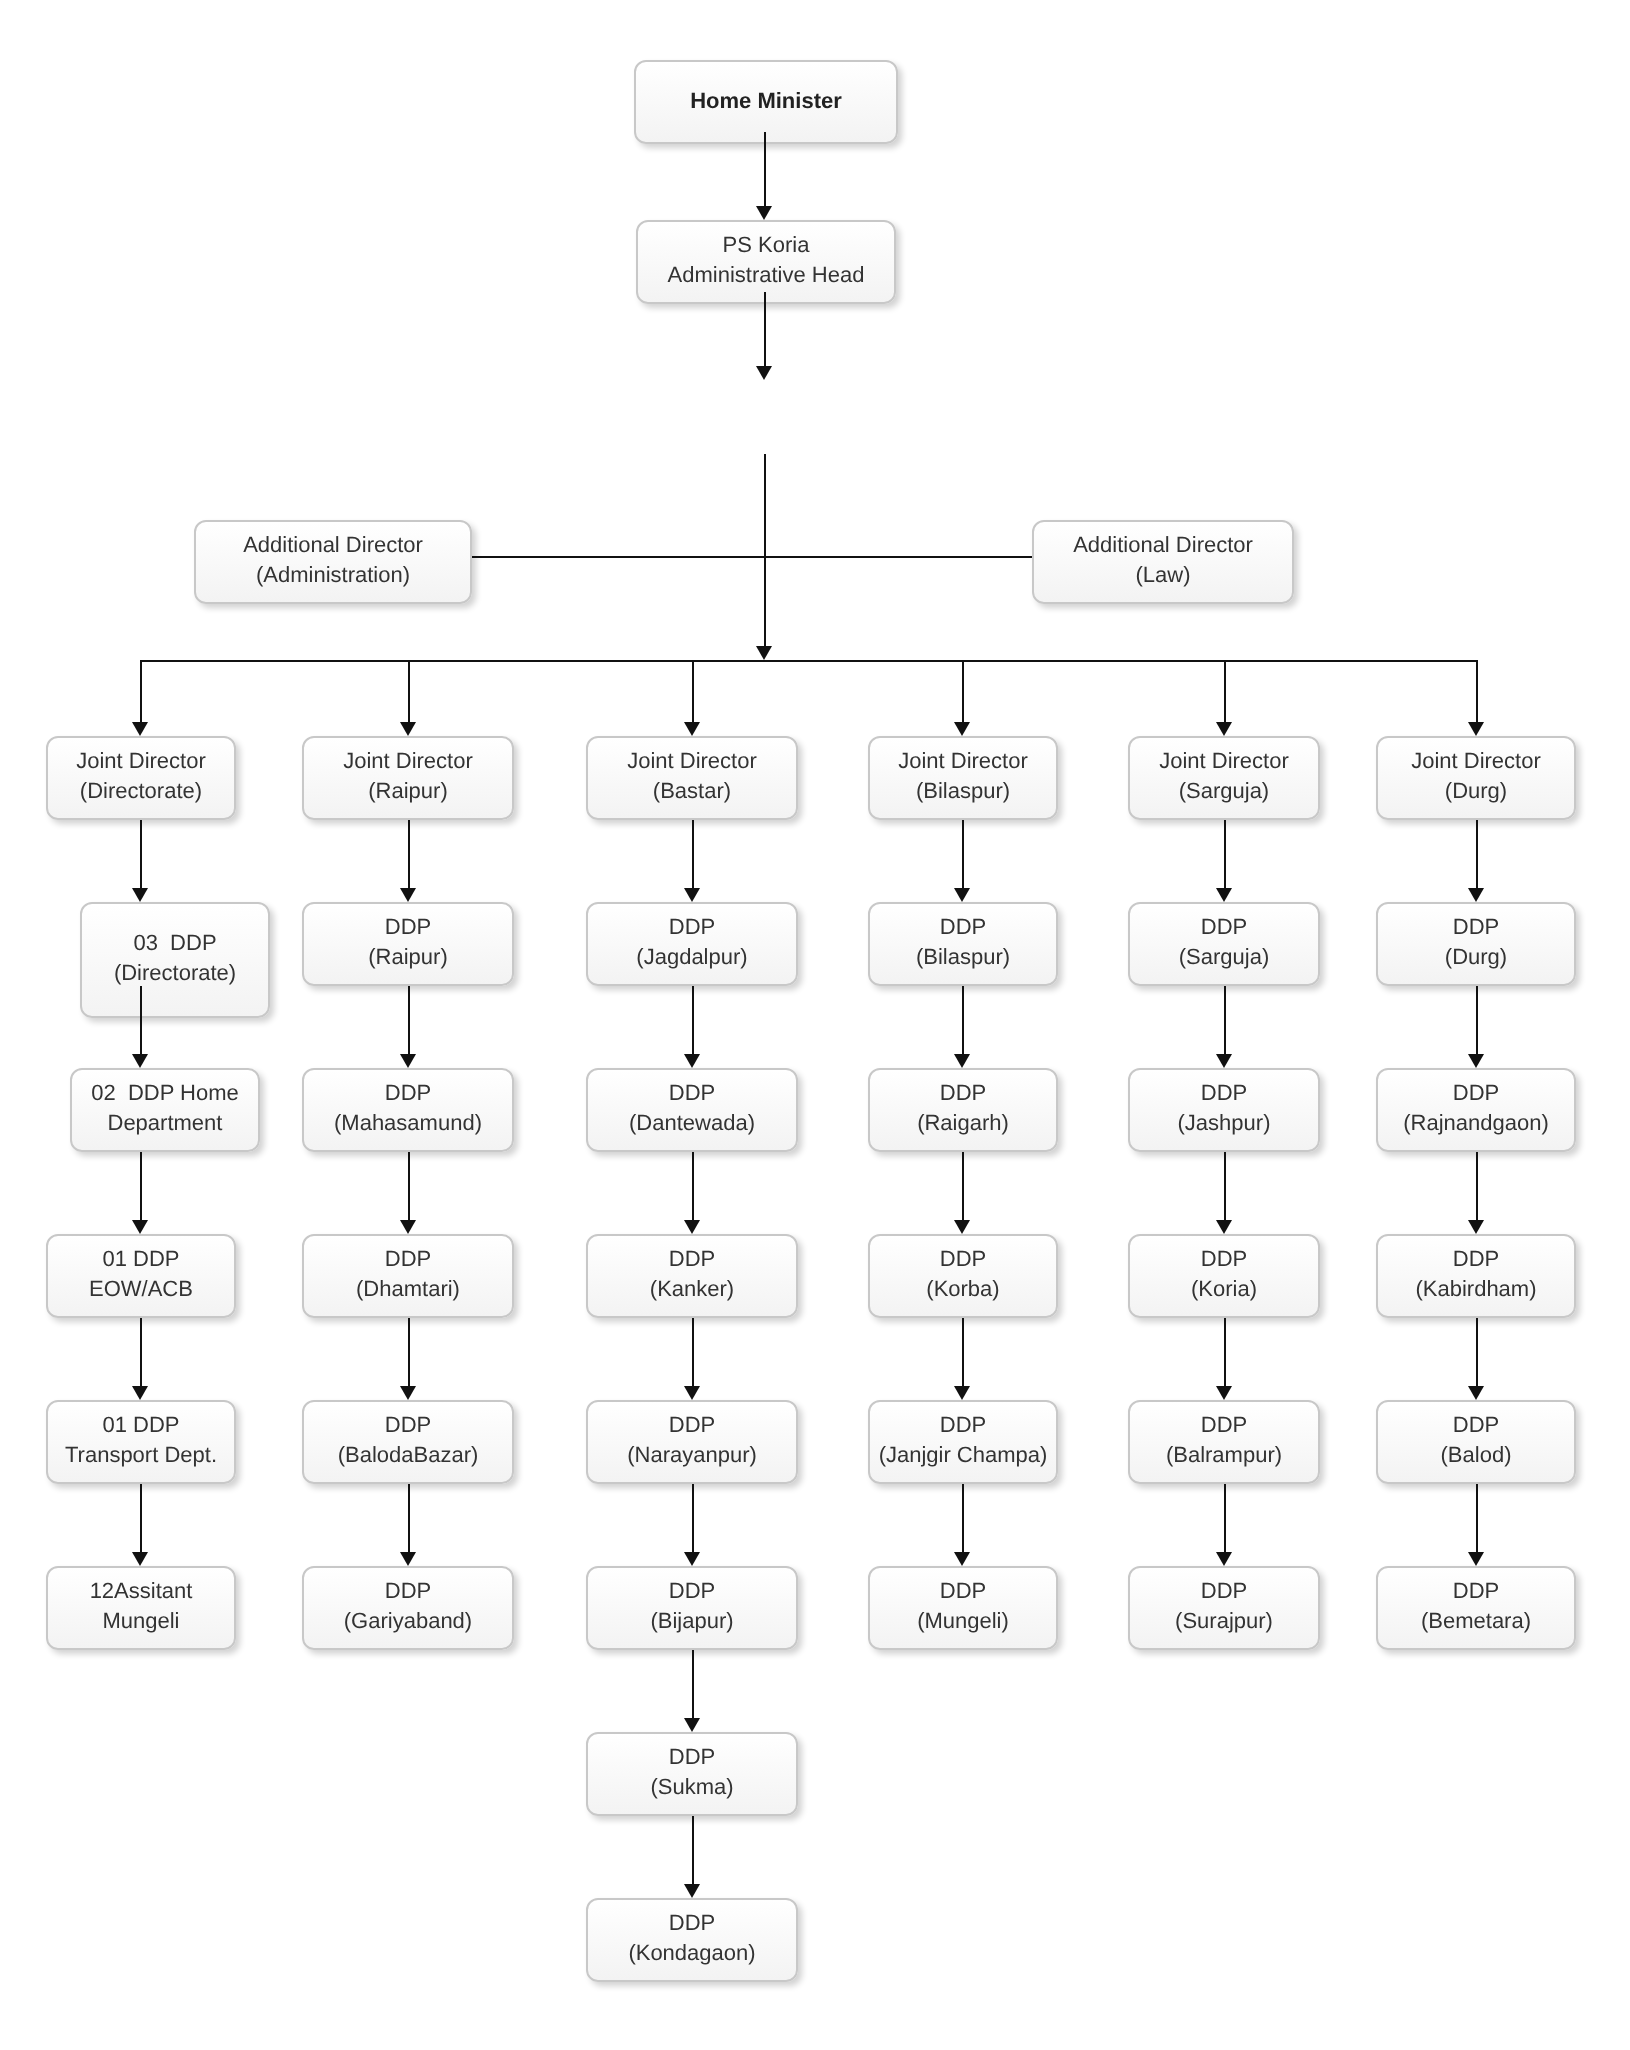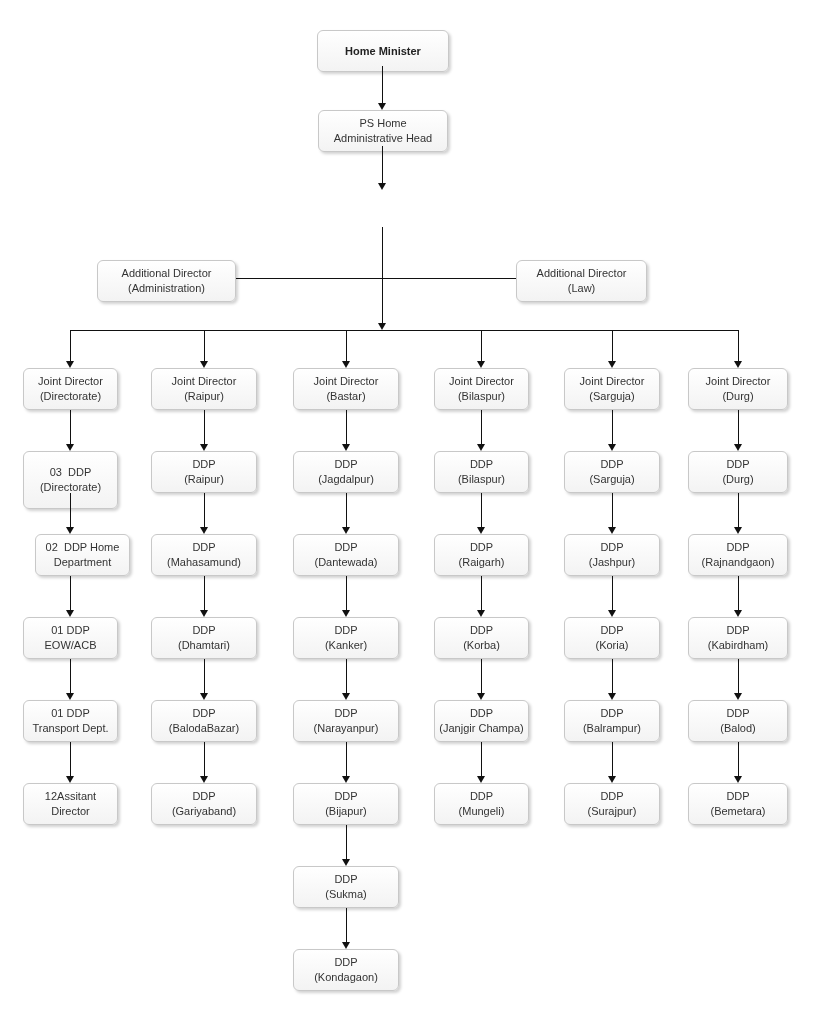--- a/index.html
+++ b/index.html
@@ -22,21 +22,21 @@
 </style>
 </head>
 <body>
 
 <div class="canvas">
 
   <div class="box bold" style="left:317px;top:30px;width:132px;height:36px">Home Minister</div>
   <div class="vline" style="left:382px;top:66px;height:37px"></div>
   <div class="arrow" style="left:378px;top:103px"></div>
 
-  <div class="box" style="left:318px;top:110px;width:130px;height:36px">PS Home
+  <div class="box" style="left:318px;top:110px;width:130px;height:36px">PS Koria
 Administrative Head</div>
   <div class="vline" style="left:382px;top:146px;height:37px"></div>
   <div class="arrow" style="left:378px;top:183px"></div>
 
   <div class="vline" style="left:382px;top:227px;height:96px"></div>
 
   <div class="hline" style="left:236px;top:278px;width:280px"></div>
   <div class="box" style="left:97px;top:260px;width:139px;height:37px">Additional Director
 (Administration)</div>
   <div class="box" style="left:516px;top:260px;width:131px;height:37px">Additional Director
@@ -44,38 +44,38 @@
 
   <div class="arrow" style="left:378px;top:323px"></div>
   <div class="hline" style="left:70px;top:330px;width:668px"></div>
 
   <div class="vline" style="left:70px;top:330px;height:31px"></div>
   <div class="arrow" style="left:66px;top:361px"></div>
   <div class="box" style="left:23px;top:368px;width:95px;height:42px">Joint Director
 (Directorate)</div>
   <div class="vline" style="left:70px;top:410px;height:34px"></div>
   <div class="arrow" style="left:66px;top:444px"></div>
-  <div class="box" style="left:23px;top:451px;width:95px;height:58px">03  DDP
+  <div class="box" style="left:40px;top:451px;width:95px;height:58px">03  DDP
 (Directorate)</div>
   <div class="vline" style="left:70px;top:493px;height:34px"></div>
   <div class="arrow" style="left:66px;top:527px"></div>
   <div class="box" style="left:35px;top:534px;width:95px;height:42px">02  DDP Home
 Department</div>
   <div class="vline" style="left:70px;top:576px;height:34px"></div>
   <div class="arrow" style="left:66px;top:610px"></div>
   <div class="box" style="left:23px;top:617px;width:95px;height:42px">01 DDP
 EOW/ACB</div>
   <div class="vline" style="left:70px;top:659px;height:34px"></div>
   <div class="arrow" style="left:66px;top:693px"></div>
   <div class="box" style="left:23px;top:700px;width:95px;height:42px">01 DDP
 Transport Dept.</div>
   <div class="vline" style="left:70px;top:742px;height:34px"></div>
   <div class="arrow" style="left:66px;top:776px"></div>
   <div class="box" style="left:23px;top:783px;width:95px;height:42px">12Assitant
-Director</div>
+Mungeli</div>
 
   <div class="vline" style="left:204px;top:330px;height:31px"></div>
   <div class="arrow" style="left:200px;top:361px"></div>
   <div class="box" style="left:151px;top:368px;width:106px;height:42px">Joint Director
 (Raipur)</div>
   <div class="vline" style="left:204px;top:410px;height:34px"></div>
   <div class="arrow" style="left:200px;top:444px"></div>
   <div class="box" style="left:151px;top:451px;width:106px;height:42px">DDP
 (Raipur)</div>
   <div class="vline" style="left:204px;top:493px;height:34px"></div>

